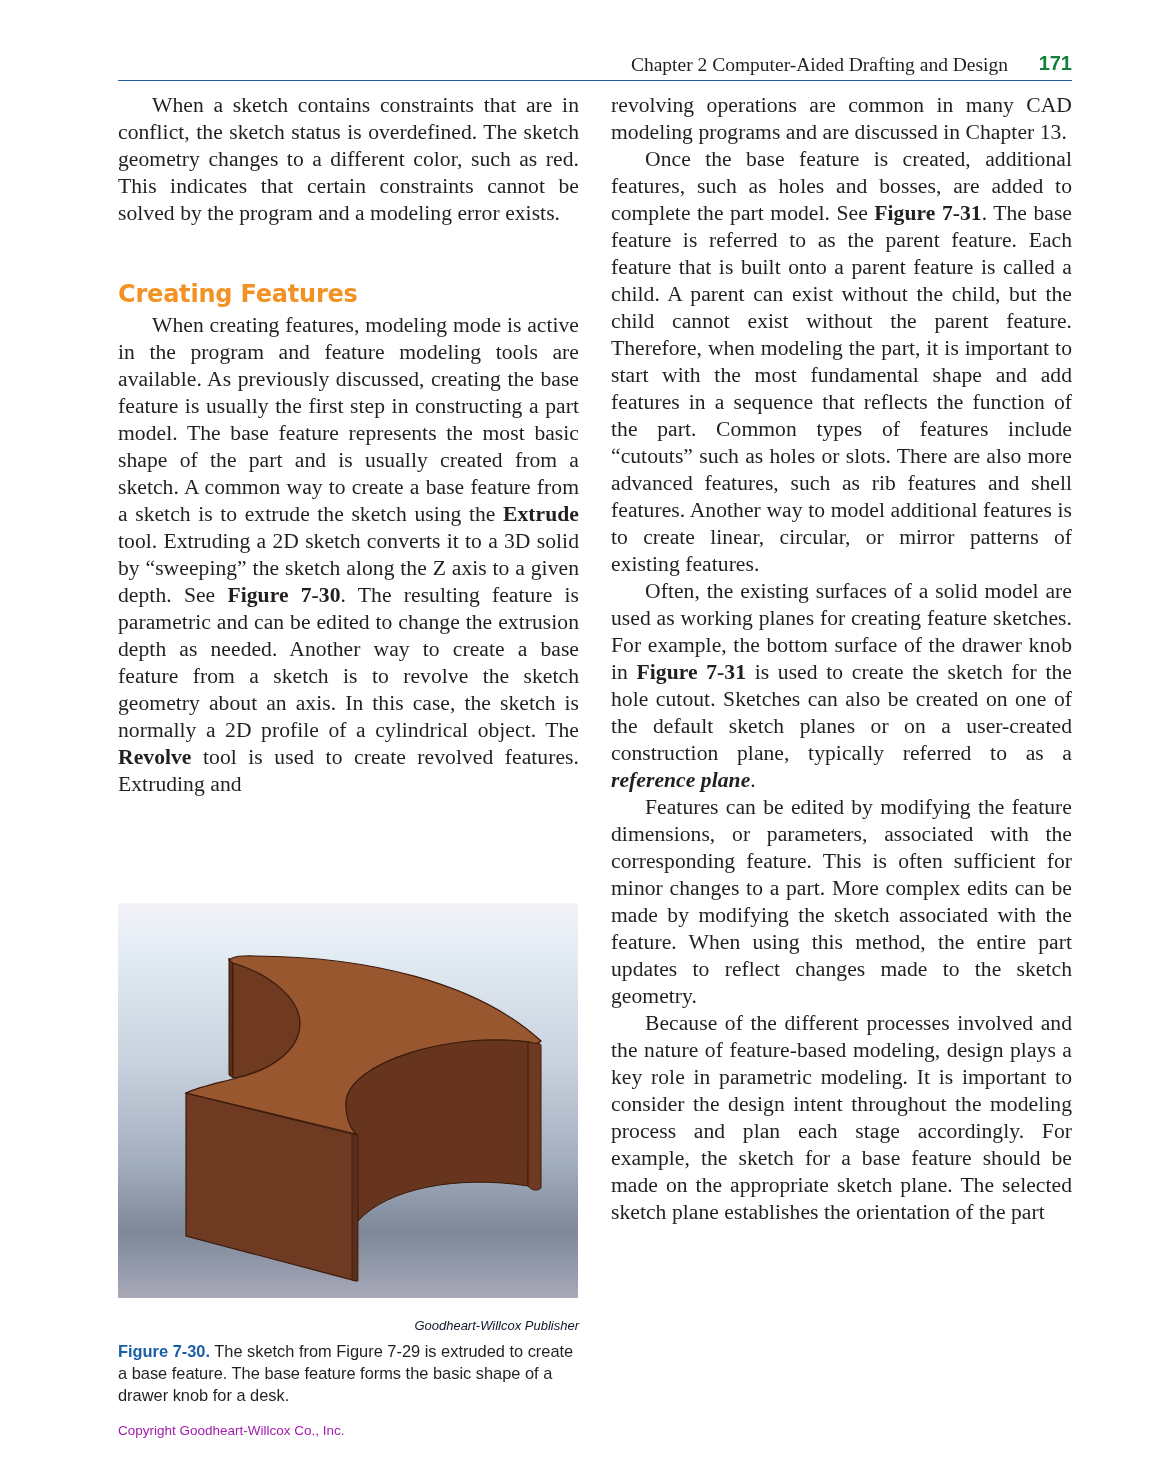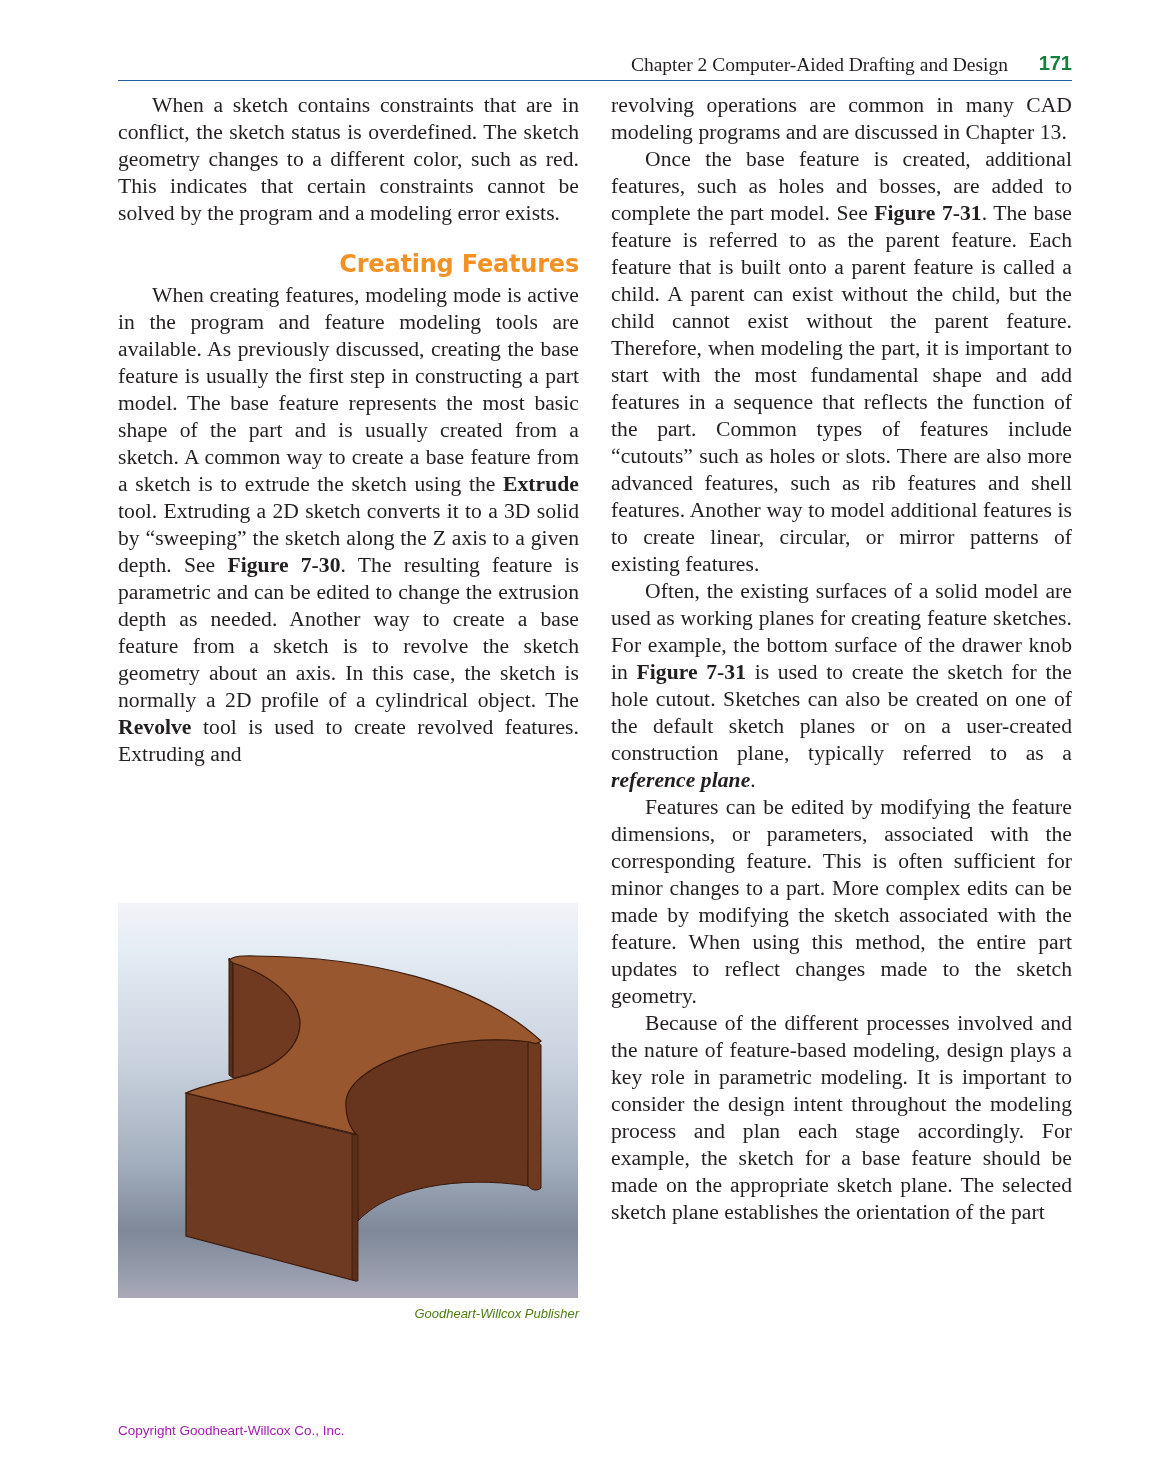--- a/index.html
+++ b/index.html
@@ -38,22 +38,22 @@
     letter-spacing: -0.2px;
   }
 
   .figure-wrap { position: absolute; left: 118px; top: 903px; width: 461px; }
   .figure-img {
     width: 460px; height: 395px; position: relative;
     background: linear-gradient(to bottom, #f3f3f8 0%, #e4ecf4 12%, #c9d2de 40%, #a4afbf 65%, #7e8898 83%, #9a9fb0 95%, #aba9b8 100%);
   }
   .figure-img svg { position: absolute; left: 0; top: 0; }
   .credit {
-    margin-top: 8px; text-align: right;
-    font-family: "Liberation Sans", "DejaVu Sans", sans-serif; font-style: italic; font-size: 13px; color: #4d7c0f;
+    margin-top: 20px; text-align: right;
+    font-family: "Liberation Sans", "DejaVu Sans", sans-serif; font-style: italic; font-size: 13px; color: #0f172a;
   }
   .caption {
     margin-top: 7px; font-family: "Liberation Sans", "DejaVu Sans", sans-serif; font-size: 16.4px;
     line-height: 22px; color: #231f20;
   }
   .caption .fig-label { color: #1a5ea6; font-weight: bold; }
 
   .copyright {
     position: absolute; left: 118px; top: 1423px;
     font-family: "Liberation Sans", "DejaVu Sans", sans-serif; font-size: 13.5px; color: #a21caf;
@@ -65,21 +65,21 @@
 <div class="page">
 
   <div class="running-head">
     <span class="chap">Chapter 2  Computer-Aided Drafting and Design</span>
     <span class="pno">171</span>
   </div>
 
   <div class="col left">
     <p class="body indent">When a sketch contains constraints that are in conflict, the sketch status is overdefined. The sketch geometry changes to a different color, such as red. This indicates that certain constraints cannot be solved by the program and a modeling error exists.</p>
 
-    <h2 class="section" style="margin-top:22px; margin-bottom:3px;text-align:right;">Creating Features</h2>
+    <h2 class="section" style="margin-top:52px; margin-bottom:3px;">Creating Features</h2>
 
     <p class="body indent"><span>When creating features, modeling mode is active in the program and feature modeling tools are available. As previously discussed, creating the base feature is usually the first step in constructing a part model. The base feature represents the most basic shape of the part and is usually created from a sketch. A common way to create a base feature from a sketch is to extrude the sketch using the </span><b>Extrude</b><span> tool. Extruding a 2D sketch converts it to a 3D solid by “sweeping” the sketch along the Z axis to a given depth. See </span><b>Figure 7-30</b><span>. The resulting feature is parametric and can be edited to change the extrusion depth as needed. Another way to create a base feature from a sketch is to revolve the sketch geometry about an axis. In this case, the sketch is normally a 2D profile of a cylindrical object. The </span><b>Revolve</b><span> tool is used to create revolved features. Extruding and</span></p>
   </div>
 
   <div class="figure-wrap">
     <div class="figure-img">
       <svg width="460" height="395" viewBox="0 0 460 395">
 
         <path d="M111,55 L115,60 L115,175 L111,172 Z" fill="#5a2e18" stroke="#3a1a0c" stroke-width="1"></path>
         <path d="M115,60 C150,70 182,95 182,120 C182,148 152,168 115,175 Z" fill="#6f3a20" stroke="#3a1a0c" stroke-width="1"></path>
@@ -89,20 +89,21 @@
         <path d="M412,138 C418,139 423,141 423,142 L423,285 C420,288 414,288 410,283 L410,140 Z" fill="#6e3a21" stroke="#3a1a0c" stroke-width="1"></path>
 
         <path d="M68,190 L238,232 L238,378 L68,333 Z" fill="#6e3a21" stroke="#3a1a0c" stroke-width="1.2"></path>
 
         <path d="M234,231 L240,232 L240,378 L234,377 Z" fill="#5a2e18" stroke="#3a1a0c" stroke-width="0.8"></path>
 
         <path d="M111,57 C115,54 120,53 125,53 C250,52 360,80 423,138 C420,141 416,141 412,139 C330,128 232,160 228,198 C227,213 232,225 238,231 L68,190 C80,184 100,180 115,176 C152,168 182,148 182,120 C182,95 150,70 115,60 Z" fill="#99572f" stroke="#3a1a0c" stroke-width="1.2"></path>
       </svg>
     </div>
     <div class="credit">Goodheart-Willcox Publisher</div>
+    <div class="caption"><span class="fig-label">Figure 7-30.</span><span> The sketch from Figure 7-29 is extruded to create a base feature. The base feature forms the basic shape of a drawer knob for a desk.</span></div>
   </div>
 
   <div class="col right">
     <p class="body">revolving operations are common in many CAD modeling programs and are discussed in Chapter 13.</p>
 
     <p class="body indent"><span>Once the base feature is created, additional features, such as holes and bosses, are added to complete the part model. See </span><b>Figure 7-31</b><span>. The base feature is referred to as the parent feature. Each feature that is built onto a parent feature is called a child. A parent can exist without the child, but the child cannot exist without the parent feature. Therefore, when modeling the part, it is important to start with the most fundamental shape and add features in a sequence that reflects the function of the part. Common types of features include “cutouts” such as holes or slots. There are also more advanced features, such as rib features and shell features. Another way to model additional features is to create linear, circular, or mirror patterns of existing features.</span></p>
 
     <p class="body indent"><span>Often, the existing surfaces of a solid model are used as working planes for creating feature sketches. For example, the bottom surface of the drawer knob in </span><b>Figure 7-31</b><span> is used to create the sketch for the hole cutout. Sketches can also be created on one of the default sketch planes or on a user-created construction plane, typically referred to as a </span><i>reference plane</i><span>.</span></p>
 
     <p class="body indent">Features can be edited by modifying the feature dimensions, or parameters, associated with the corresponding feature. This is often sufficient for minor changes to a part. More complex edits can be made by modifying the sketch associated with the feature. When using this method, the entire part updates to reflect changes made to the sketch geometry.</p>

